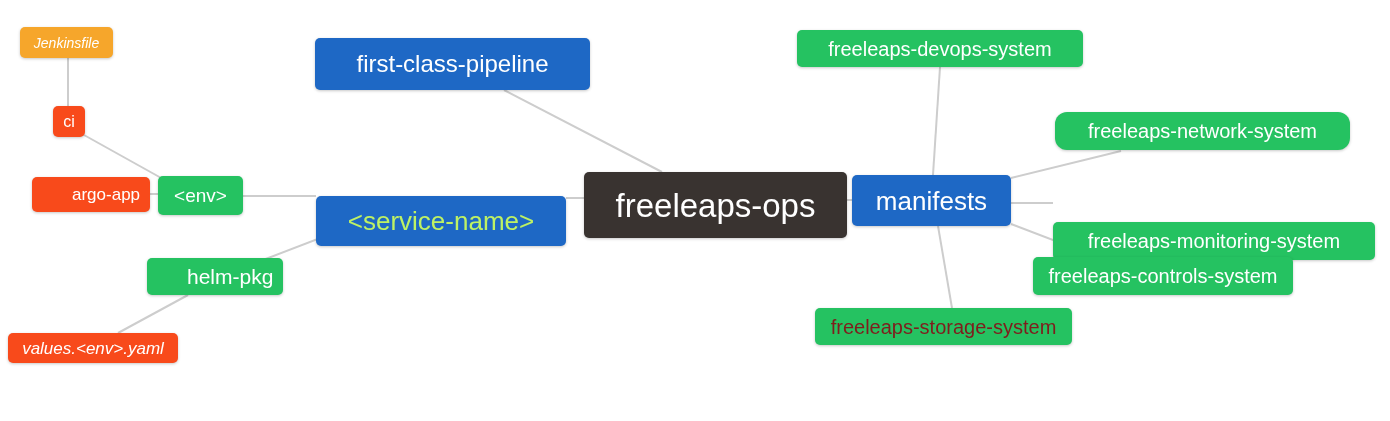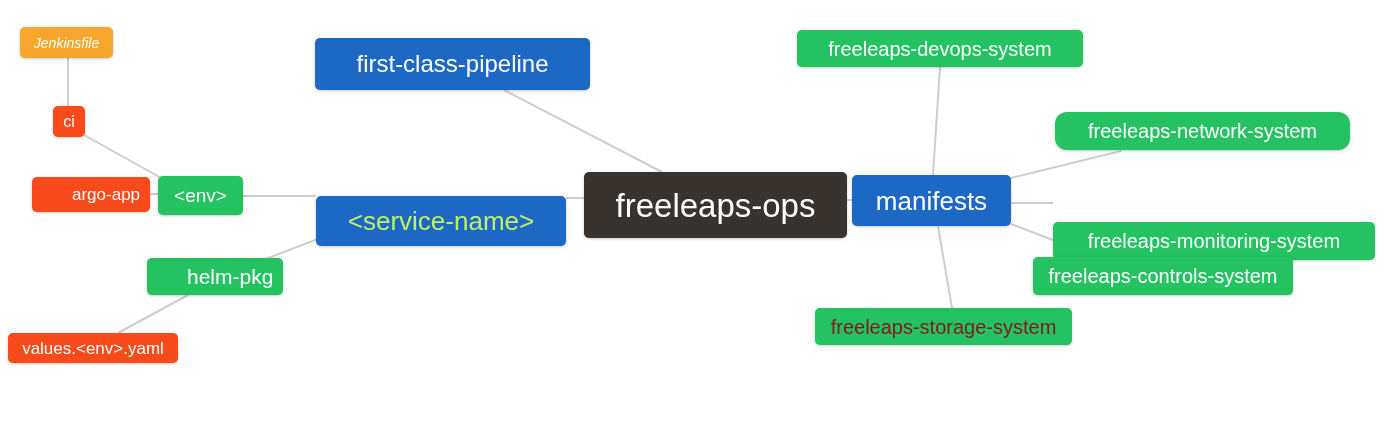--- a/index.html
+++ b/index.html
@@ -58,21 +58,21 @@
       <line x1="1011" y1="203" x2="1053" y2="203" stroke="#CDCDCD" stroke-width="2"></line>
       <line x1="1011" y1="224" x2="1100" y2="258" stroke="#CDCDCD" stroke-width="2"></line>
       <line x1="938" y1="226" x2="952" y2="308" stroke="#CDCDCD" stroke-width="2"></line>
     </svg>
   <div>
       <div class="node" style="left: 20px; top: 27px; min-width: 93px; min-height: 31px; height: 31px; background: rgb(246, 166, 43); font-size: 14px; color: rgb(255, 255, 255); font-style: italic;">Jenkinsfile</div>
       <div class="node" style="left: 53px; top: 106px; min-width: 32px; min-height: 31px; height: 31px; background: rgb(248, 74, 27); font-size: 16px; color: rgb(255, 255, 255);">ci</div>
       <div class="node" style="left: 32px; top: 177px; min-width: 90px; min-height: 35px; height: 35px; background: rgb(248, 74, 27); font-size: 17px; color: rgb(255, 255, 255); padding-left: 40px;">argo-app</div>
       <div class="node" style="left: 158px; top: 176px; min-width: 85px; min-height: 39px; height: 39px; background: rgb(37, 194, 97); font-size: 19px; color: rgb(255, 255, 255);">&lt;env&gt;</div>
       <div class="node" style="left: 147px; top: 258px; min-width: 116px; min-height: 37px; height: 37px; background: rgb(37, 194, 97); font-size: 21px; color: rgb(255, 255, 255); padding-left: 40px;">helm-pkg</div>
-      <div class="node" style="left: 8px; top: 333px; min-width: 170px; min-height: 30px; height: 30px; background: rgb(248, 74, 27); font-size: 17px; color: rgb(255, 255, 255);">values.&lt;env&gt;.yaml</div>
+      <div class="node" style="left: 8px; top: 333px; min-width: 170px; min-height: 30px; height: 30px; background: rgb(248, 74, 27); font-size: 17px; color: rgb(255, 255, 255); font-style: italic;">values.&lt;env&gt;.yaml</div>
       <div class="node" style="left: 315px; top: 38px; min-width: 275px; min-height: 52px; height: 52px; background: rgb(30, 104, 197); font-size: 24px; color: rgb(255, 255, 255);">first-class-pipeline</div>
       <div class="node" style="left: 316px; top: 172px; min-width: 250px; min-height: 50px; height: 50px; background: rgb(30, 104, 197); font-size: 26px; color: #bef264; margin-top: 24px;">&lt;service-name&gt;</div>
       <div class="node" style="left: 584px; top: 172px; min-width: 263px; min-height: 66px; height: 66px; background: rgb(57, 51, 48); font-size: 33px; color: rgb(255, 255, 255);">freeleaps-ops</div>
       <div class="node" style="left: 852px; top: 175px; min-width: 159px; min-height: 51px; height: 51px; background: rgb(30, 104, 197); font-size: 26px; color: rgb(255, 255, 255);">manifests</div>
       <div class="node" style="left: 797px; top: 30px; min-width: 286px; min-height: 37px; height: 37px; background: rgb(37, 194, 97); font-size: 20px; color: rgb(255, 255, 255);">freeleaps-devops-system</div>
       <div class="node" style="left: 1055px; top: 112px; min-width: 295px; min-height: 38px; height: 38px; background: rgb(37, 194, 97); font-size: 20px; color: rgb(255, 255, 255); border-radius: 12px;">freeleaps-network-system</div>
       <div class="node" style="left: 1053px; top: 186px; min-width: 322px; min-height: 38px; height: 38px; background: rgb(37, 194, 97); font-size: 20px; color: rgb(255, 255, 255); margin-top: 36px;">freeleaps-monitoring-system</div>
       <div class="node" style="left: 1033px; top: 257px; min-width: 260px; min-height: 38px; height: 38px; background: rgb(37, 194, 97); font-size: 20px; color: rgb(255, 255, 255);">freeleaps-controls-system</div>
       <div class="node" style="left: 815px; top: 308px; min-width: 257px; min-height: 37px; height: 37px; background: rgb(37, 194, 97); font-size: 20px; color: #7f1d1d; text-align: right;">freeleaps-storage-system</div>
     </div>

